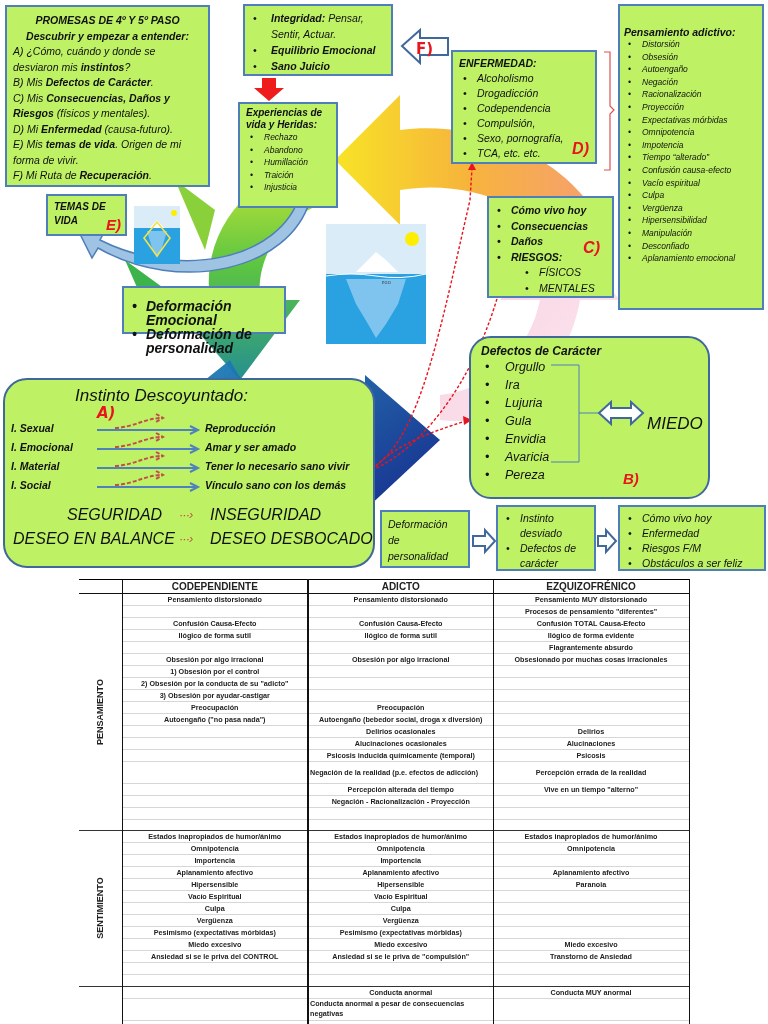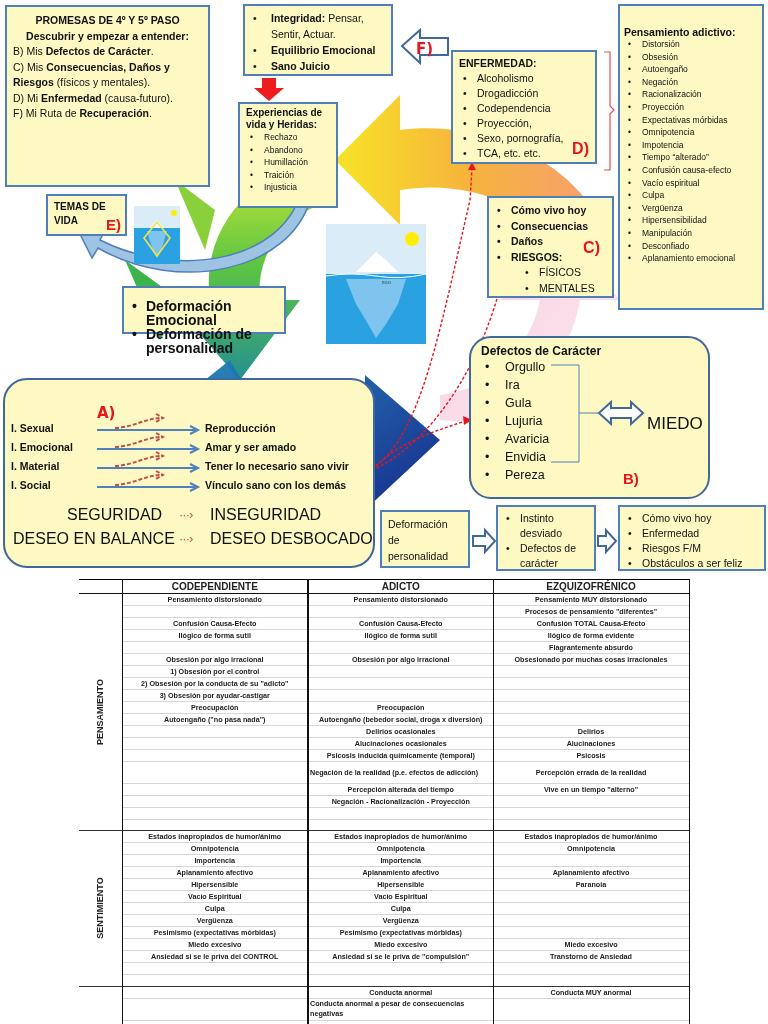--- a/index.html
+++ b/index.html
@@ -1,19 +1,19 @@
 <!DOCTYPE html>
 <html><head>
 <meta charset="utf-8">
 <style>
   * { box-sizing: border-box; margin: 0; padding: 0; }
   html, body { width: 768px; height: 1024px; background: #ffffff; overflow: hidden; }
   body { position: relative; font-family: "DejaVu Sans", sans-serif; color: #111; }
   .abs { position: absolute; }
-  .box { position: absolute; background: #fef9c3; border: 2px solid #4f7fba; }
+  .box { position: absolute; background: #bef264; border: 2px solid #4f7fba; font-style: italic; }
   .b { font-weight: bold; }
   ul.bul { list-style: none; }
   ul.bul li { position: relative; padding-left: 18px; }
   ul.bul li::before { content: "•"; position: absolute; left: 4px; }
   .red { color: #e8141e; font-weight: bold; }
   svg.bg { position: absolute; left: 0; top: 0; }
 
   
   #promesas { left: 5px; top: 5px; width: 205px; height: 182px; padding: 6px 6px; font-size: 10.5px; line-height: 15.5px; font-family: "Liberation Sans", sans-serif; }
   #promesas .ttl { text-align: center; font-weight: bold; }
@@ -170,23 +170,25 @@
   <circle cx="36" cy="7" r="3" fill="#ffee00"></circle>
   <path d="M16,20 L21,13 L26,20 Z" fill="#fff"></path>
   <path d="M12,23 L30,23 L25,42 L21,50 L17,42 Z" fill="#7fc4ee"></path>
   <path d="M21,17 L34,32 L21,48 L8,32 Z" fill="none" stroke="#f2e24b" stroke-width="1.6"></path>
 </svg>
 
 <div id="promesas" class="box">
   <div class="ttl">PROMESAS DE 4º Y 5º PASO</div>
   <div class="ttl">Descubrir y empezar a entender:</div>
   <div id="promesas-items">
+      <div><span>A) ¿Cómo, cuándo y donde se desviaron mis </span><b>instintos</b><span>?</span></div>
       <div><span>B) Mis </span><b>Defectos de Carácter</b><span>.</span></div>
       <div><span>C) Mis </span><b>Consecuencias, Daños y Riesgos</b><span> (físicos y mentales).</span></div>
       <div><span>D) Mi </span><b>Enfermedad</b><span> (causa-futuro).</span></div>
+      <div><span>E) Mis </span><b>temas de vida</b><span>. Origen de mi forma de vivir.</span></div>
       <div><span>F) Mi Ruta de </span><b>Recuperación</b><span>.</span></div>
     </div>
 </div>
 
 <div id="integridad" class="box">
   <ul class="bul" id="integridad-items">
       <li><b>Integridad:</b><span> Pensar, Sentir, Actuar.</span></li>
       <li><b>Equilibrio Emocional</b><span></span></li>
       <li><b>Sano Juicio</b><span></span></li>
     </ul>
@@ -203,21 +205,21 @@
       <li>Injusticia</li>
     </ul>
 </div>
 
 <div id="enfermedad" class="box">
   <div class="b">ENFERMEDAD:</div>
   <ul class="bul" id="enfermedad-items">
       <li>Alcoholismo</li>
       <li>Drogadicción</li>
       <li>Codependencia</li>
-      <li>Proyección,</li>
+      <li>Compulsión,</li>
       <li>Sexo, pornografía,</li>
       <li>TCA, etc. etc.</li>
     </ul>
   <div class="abs red" style="right:6px;bottom:6px;font-size:16px;">D)</div>
 </div>
 
 <div id="pens-adictivo" class="box">
   <div class="b">Pensamiento adictivo:</div>
   <ul class="bul" id="pa-items">
       <li>Distorsión</li>
@@ -261,20 +263,21 @@
       <li>RIESGOS:</li>
     </ul>
   <ul class="bul" id="cons-sub" style="margin-left:28px;">
       <li>FÍSICOS</li>
       <li>MENTALES</li>
     </ul>
   <div class="abs red" style="right:12px;top:42px;font-size:16px;">C)</div>
 </div>
 
 <div id="instinto" class="box">
+  <div class="ttl">Instinto Descoyuntado:</div>
   <div class="abs red" style="left:92px;top:24px;font-size:15px;">A)</div>
   <div id="inst-rows">
       <div class="inst-row" style="left:6px;top:42px">I. Sexual</div>
       <div class="inst-row" style="left:200px;top:42px">Reproducción</div>
       <div class="inst-row" style="left:6px;top:61px">I. Emocional</div>
       <div class="inst-row" style="left:200px;top:61px">Amar y ser amado</div>
       <div class="inst-row" style="left:6px;top:80px">I. Material</div>
       <div class="inst-row" style="left:200px;top:80px">Tener lo necesario sano vivir</div>
       <div class="inst-row" style="left:6px;top:99px">I. Social</div>
       <div class="inst-row" style="left:200px;top:99px">Vínculo sano con los demás</div>
@@ -299,24 +302,24 @@
       <div class="big-line" style="left:174px;top:151px;color:#c0504d;font-size:13px;letter-spacing:-1px">···›</div>
       <div class="big-line" style="left:205px;top:150px">DESEO DESBOCADO</div>
     </div>
 </div>
 
 <div id="defectos" class="box">
   <div class="ttl">Defectos de Carácter</div>
   <ul class="bul" id="def-items">
       <li>Orgullo</li>
       <li>Ira</li>
+      <li>Lujuria</li>
       <li>Gula</li>
-      <li>Lujuria</li>
+      <li>Envidia</li>
       <li>Avaricia</li>
-      <li>Envidia</li>
       <li>Pereza</li>
     </ul>
   <svg class="abs" style="left:0;top:0" width="240" height="160">
     <path d="M80,27 L108,27 L108,124 L80,124 M108,75 L128,75" stroke="#4f7fba" stroke-width="1" fill="none"></path>
     <path d="M128,75 L140,64 L140,70 L160,70 L160,64 L172,75 L160,86 L160,80 L140,80 L140,86 Z" fill="#fff" stroke="#41689a" stroke-width="2"></path>
   </svg>
   <div class="abs" style="left:176px;top:76px;font-size:17px;">MIEDO</div>
   <div class="abs red" style="left:152px;top:132px;font-size:15px;">B)</div>
 </div>
 

